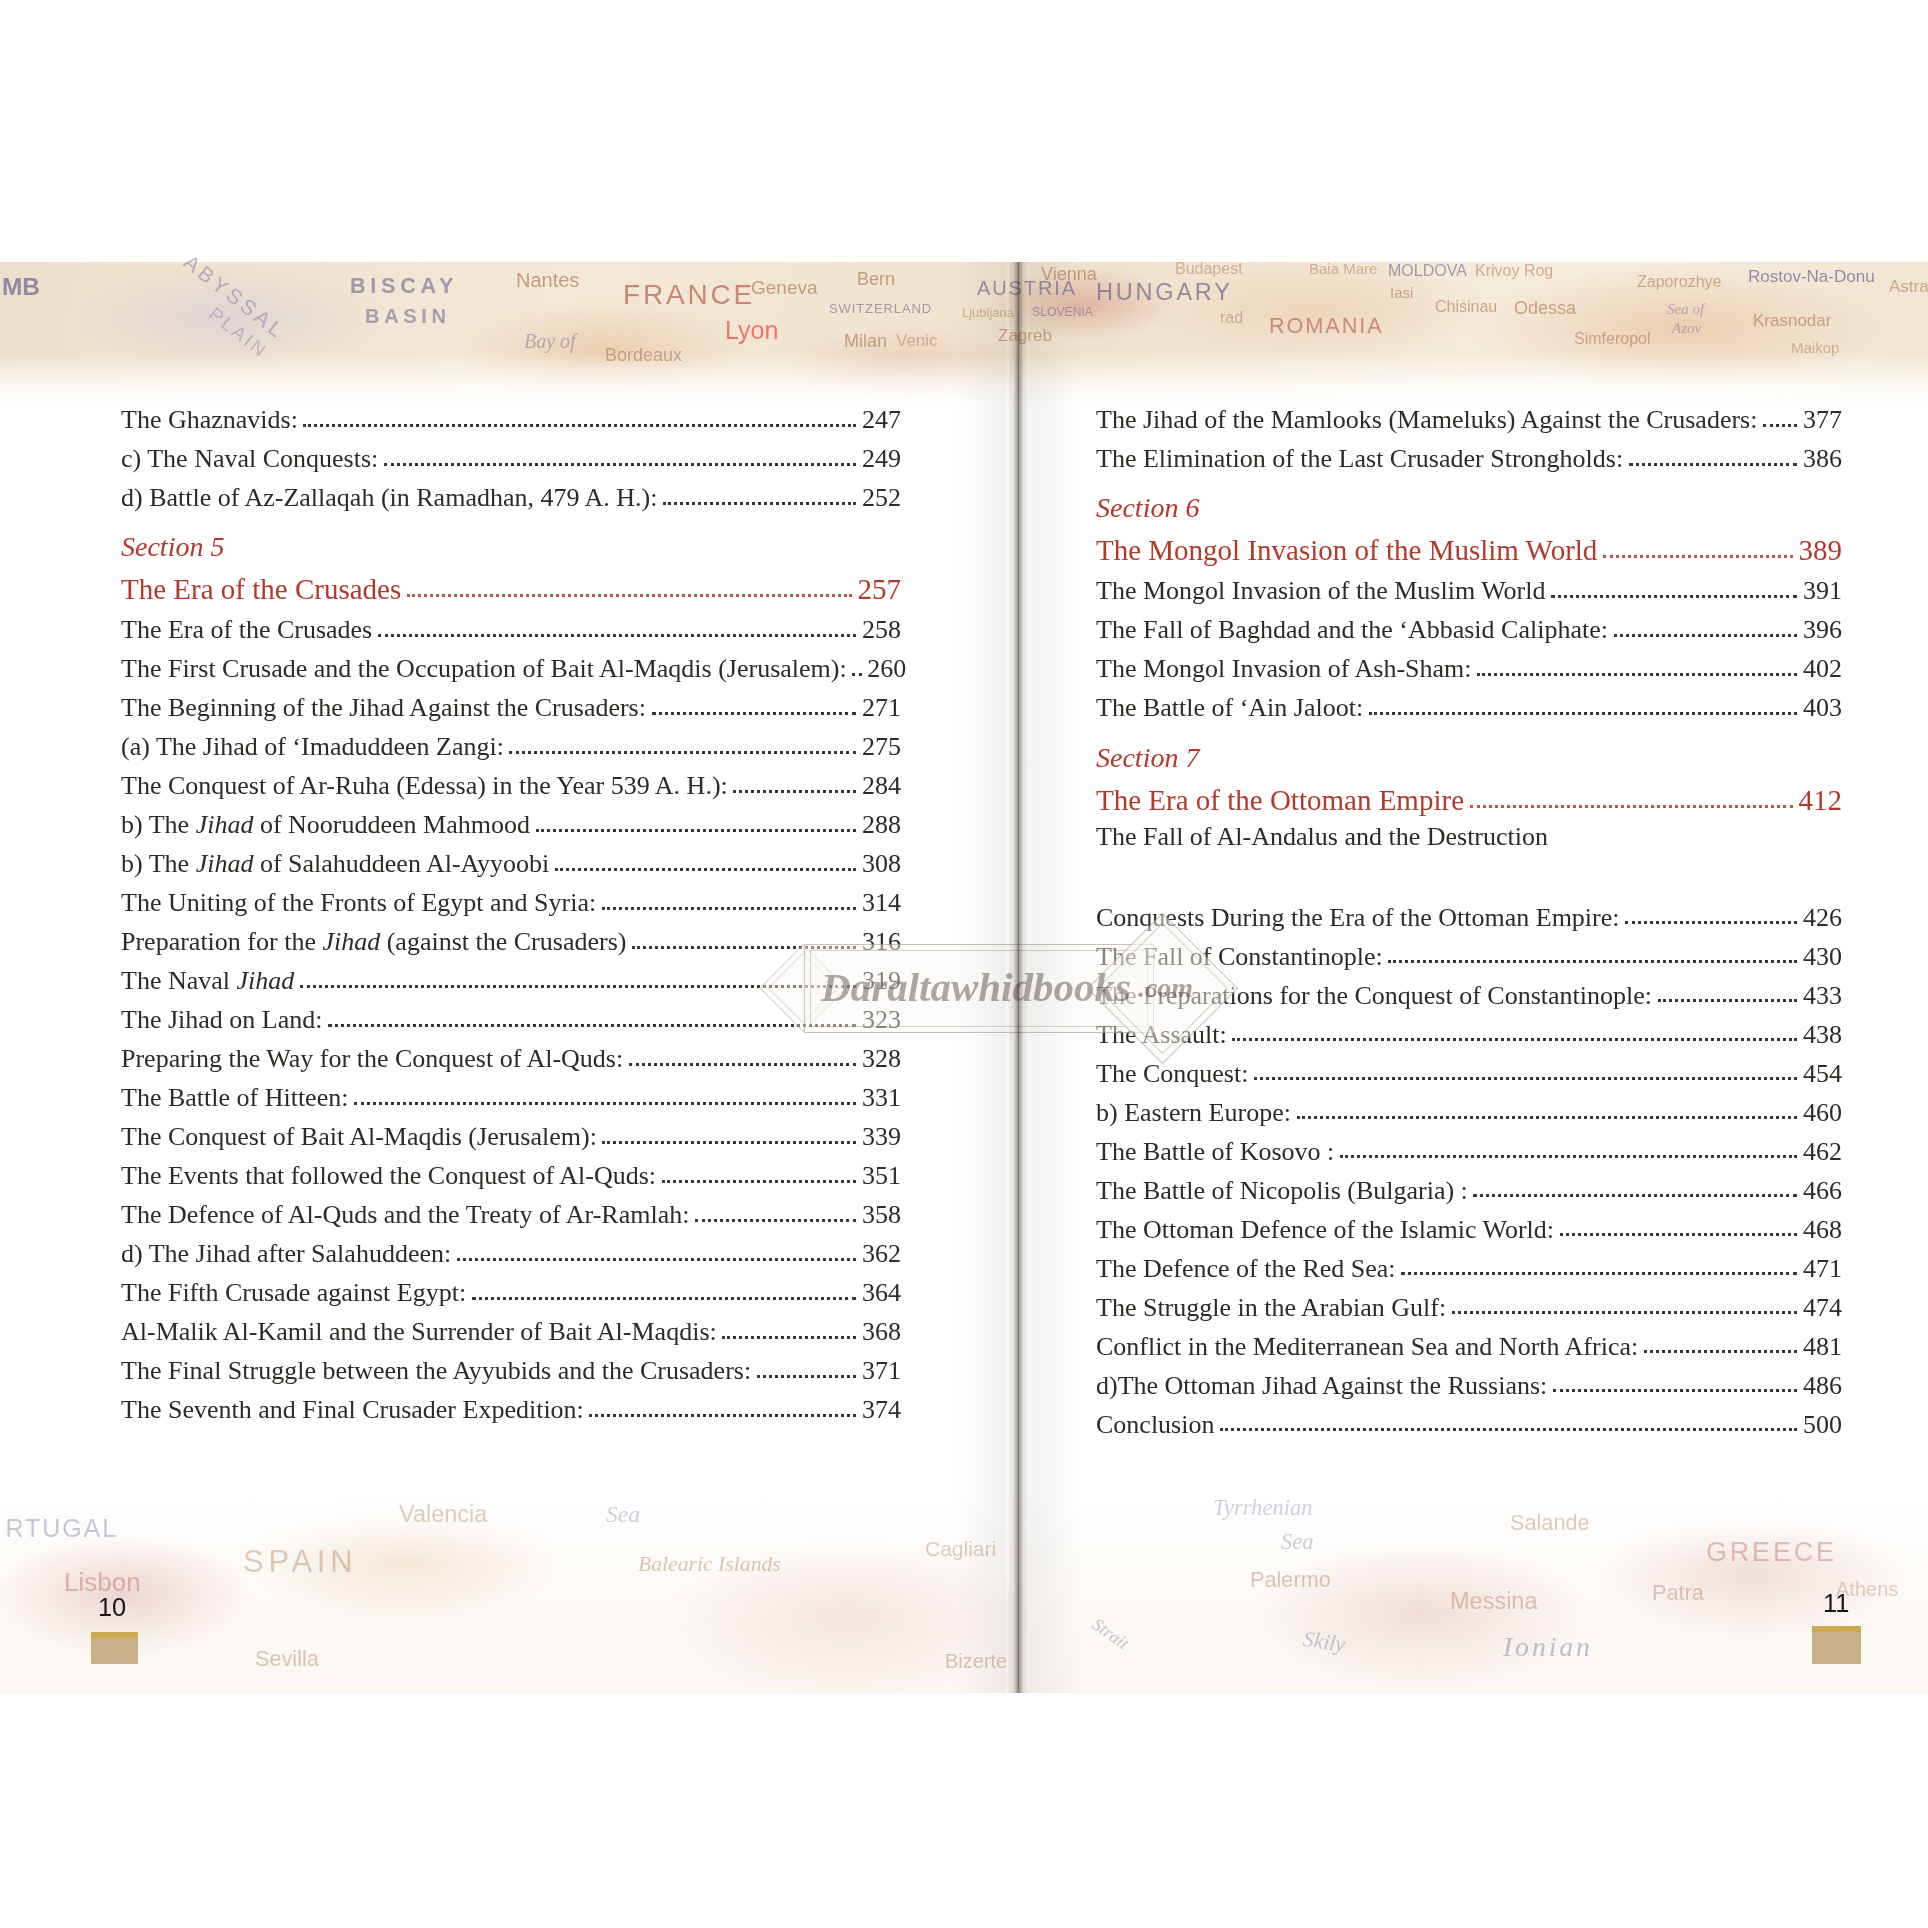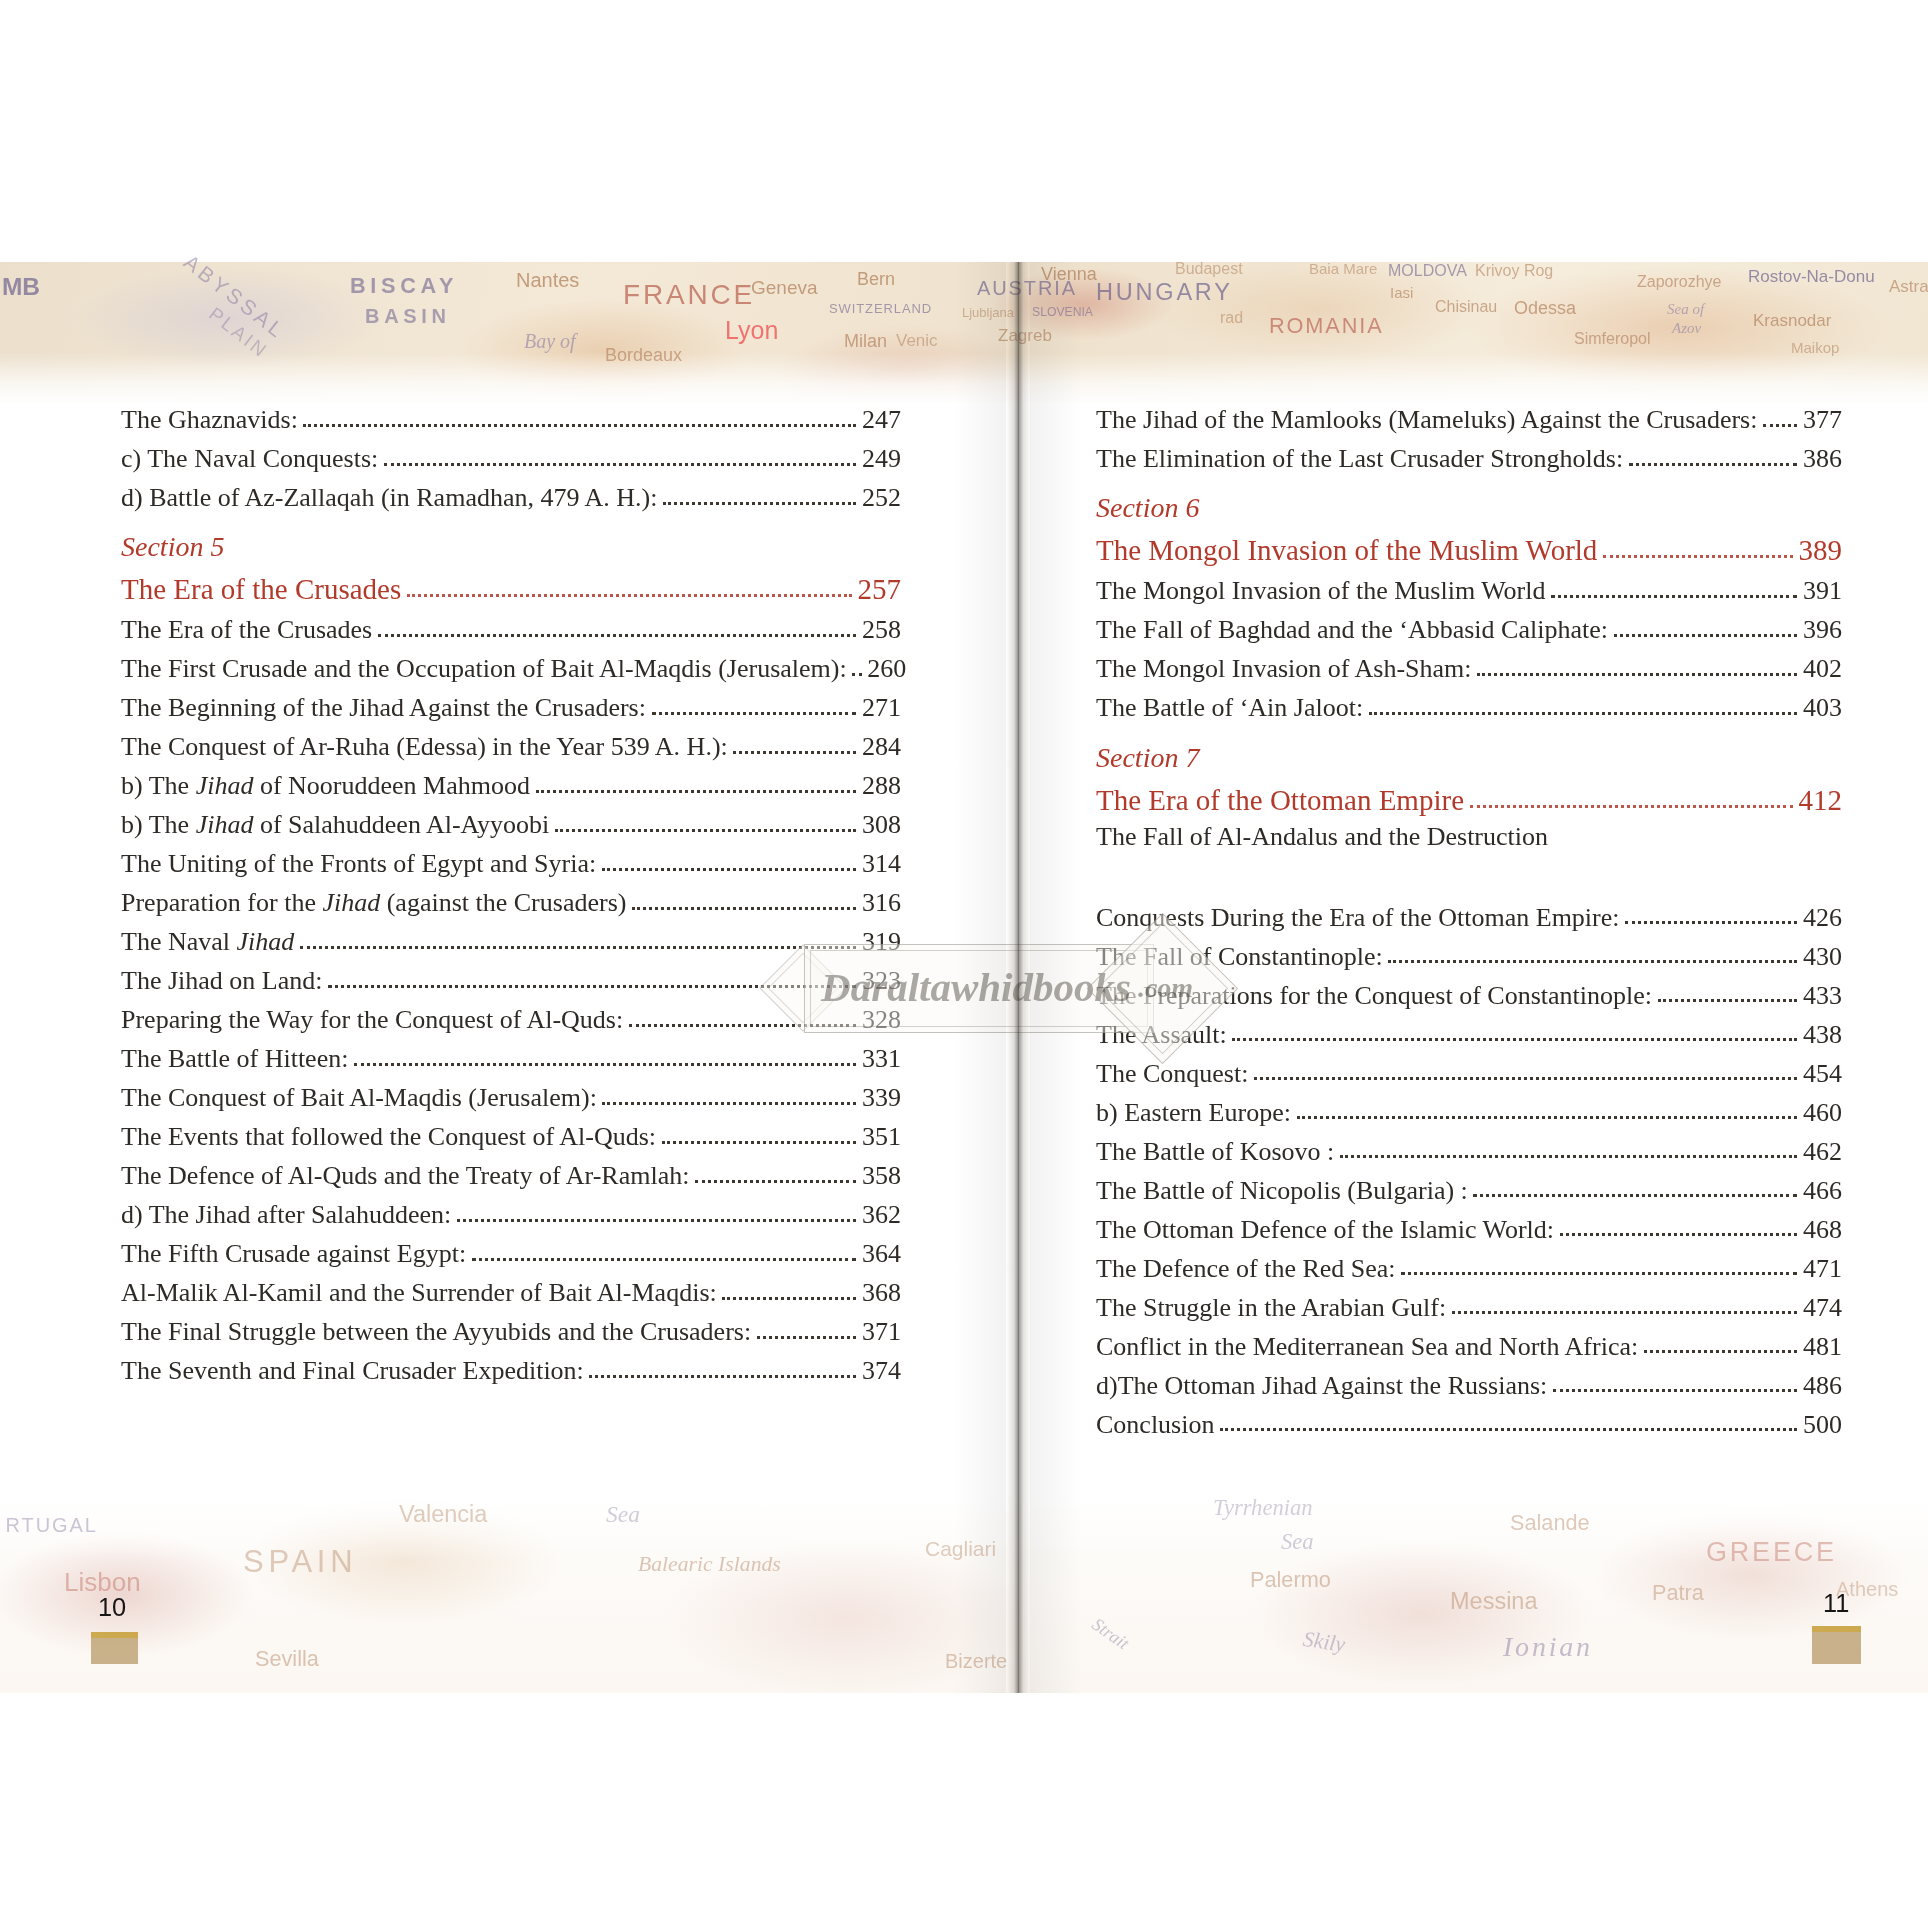--- a/index.html
+++ b/index.html
@@ -130,21 +130,21 @@
       <span class="map-label" style="left: 1435px; top: 298px; font-size: 16px; color: rgb(179, 131, 95); opacity: 0.65;">Chisinau</span>
       <span class="map-label" style="left: 1514px; top: 298px; font-size: 18px; color: rgb(179, 131, 95); opacity: 0.7;">Odessa</span>
       <span class="map-label" style="left: 1637px; top: 273px; font-size: 16px; color: rgb(179, 131, 95); opacity: 0.65;">Zaporozhye</span>
       <span class="map-label" style="left: 1667px; top: 301px; font-size: 15px; color: rgb(141, 128, 164); opacity: 0.6; font-style: italic; font-family: &quot;Liberation Serif&quot;, serif;">Sea of</span>
       <span class="map-label" style="left: 1672px; top: 320px; font-size: 15px; color: rgb(141, 128, 164); opacity: 0.6; font-style: italic; font-family: &quot;Liberation Serif&quot;, serif;">Azov</span>
       <span class="map-label" style="left: 1574px; top: 330px; font-size: 16px; color: rgb(179, 131, 95); opacity: 0.65;">Simferopol</span>
       <span class="map-label" style="left: 1753px; top: 311px; font-size: 17px; color: rgb(179, 131, 95); opacity: 0.7;">Krasnodar</span>
       <span class="map-label" style="left: 1748px; top: 267px; font-size: 17px; color: rgb(111, 100, 144); opacity: 0.7;">Rostov-Na-Donu</span>
       <span class="map-label" style="left: 1889px; top: 277px; font-size: 17px; color: rgb(179, 131, 95); opacity: 0.65;">Astra</span>
       <span class="map-label" style="left: 1791px; top: 339px; font-size: 15px; color: rgb(179, 131, 95); opacity: 0.55;">Maikop</span>
-      <span class="map-label" style="left: 5.6px; top: 1514px; font-size: 20px; color: rgb(141, 128, 164); opacity: 0.45; letter-spacing: 1.9px; text-align: right;">RTUGAL</span>
+      <span class="map-label" style="left: 5.6px; top: 1514px; font-size: 25px; color: rgb(141, 128, 164); opacity: 0.45; letter-spacing: 1.9px; text-align: right;">RTUGAL</span>
       <span class="map-label" style="left: 64px; top: 1567px; font-size: 26px; color: rgb(191, 111, 94); opacity: 0.45;">Lisbon</span>
       <span class="map-label" style="left: 243px; top: 1544px; font-size: 31px; color: rgb(179, 131, 95); opacity: 0.4; letter-spacing: 4.7px;">SPAIN</span>
       <span class="map-label" style="left: 243px; top: 1646px; font-size: 21.7px; color: rgb(179, 131, 95); opacity: 0.45; margin-left: 12px;">Sevilla</span>
       <span class="map-label" style="left: 399px; top: 1501px; font-size: 23.5px; color: rgb(179, 131, 95); opacity: 0.4;">Valencia</span>
       <span class="map-label" style="left: 606px; top: 1501px; font-size: 23.5px; color: rgb(141, 128, 164); opacity: 0.4; font-style: italic; font-family: &quot;Liberation Serif&quot;, serif;">Sea</span>
       <span class="map-label" style="left: 638px; top: 1552px; font-size: 21.7px; color: rgb(179, 131, 95); opacity: 0.45; font-style: italic; font-family: &quot;Liberation Serif&quot;, serif;">Balearic Islands</span>
       <span class="map-label" style="left: 925px; top: 1537px; font-size: 21px; color: rgb(179, 131, 95); opacity: 0.4;">Cagliari</span>
       <span class="map-label" style="left: 1213px; top: 1495px; font-size: 22.6px; color: rgb(141, 128, 164); opacity: 0.38; font-style: italic; font-family: &quot;Liberation Serif&quot;, serif;">Tyrrhenian</span>
       <span class="map-label" style="left: 1281px; top: 1529px; font-size: 22.6px; color: rgb(141, 128, 164); opacity: 0.4; font-style: italic; font-family: &quot;Liberation Serif&quot;, serif;">Sea</span>
       <span class="map-label" style="left: 1250px; top: 1567px; font-size: 21.7px; color: rgb(179, 131, 95); opacity: 0.45;">Palermo</span>
@@ -192,20 +192,25 @@
         <span class="lab"><span>The First Crusade and the Occupation of Bait Al-Maqdis (Jerusalem):</span></span>
         <span class="dots"></span>
         <span class="num">260</span>
       </div>
       <div class="row entry">
         <span class="lab"><span>The Beginning of the Jihad Against the Crusaders:</span></span>
         <span class="dots"></span>
         <span class="num">271</span>
       </div>
       <div class="row entry">
+        <span class="lab"><span>(a) The Jihad of ‘Imaduddeen Zangi:</span></span>
+        <span class="dots"></span>
+        <span class="num">275</span>
+      </div>
+      <div class="row entry">
         <span class="lab"><span>The Conquest of Ar-Ruha (Edessa) in the Year 539 A. H.):</span></span>
         <span class="dots"></span>
         <span class="num">284</span>
       </div>
       <div class="row entry">
         <span class="lab"><span>b) The </span><span class="it">Jihad</span><span> of Nooruddeen Mahmood</span></span>
         <span class="dots"></span>
         <span class="num">288</span>
       </div>
       <div class="row entry">

